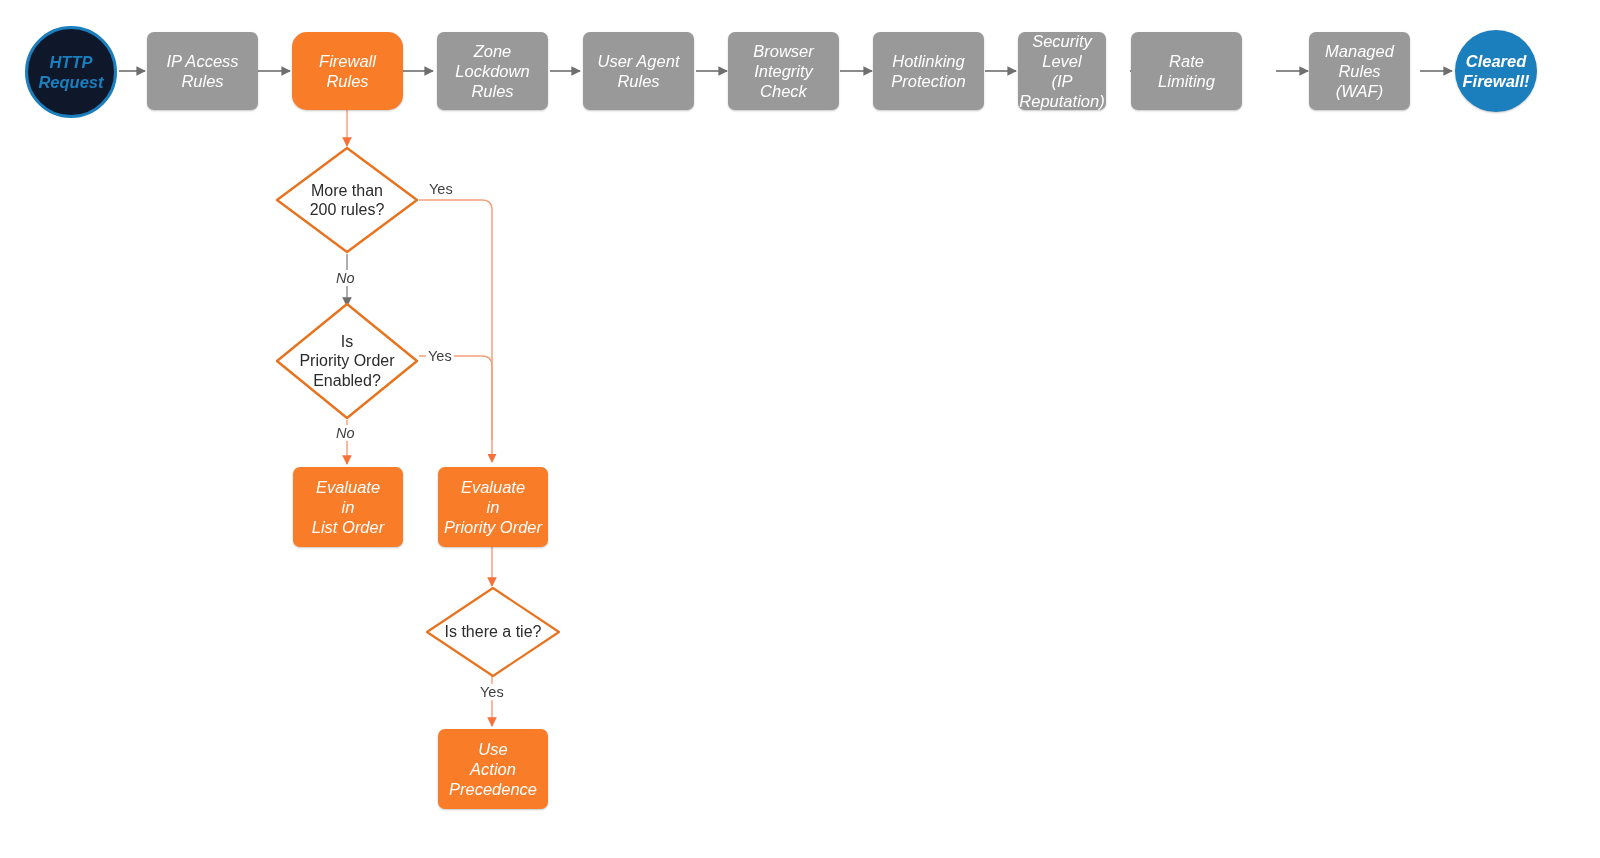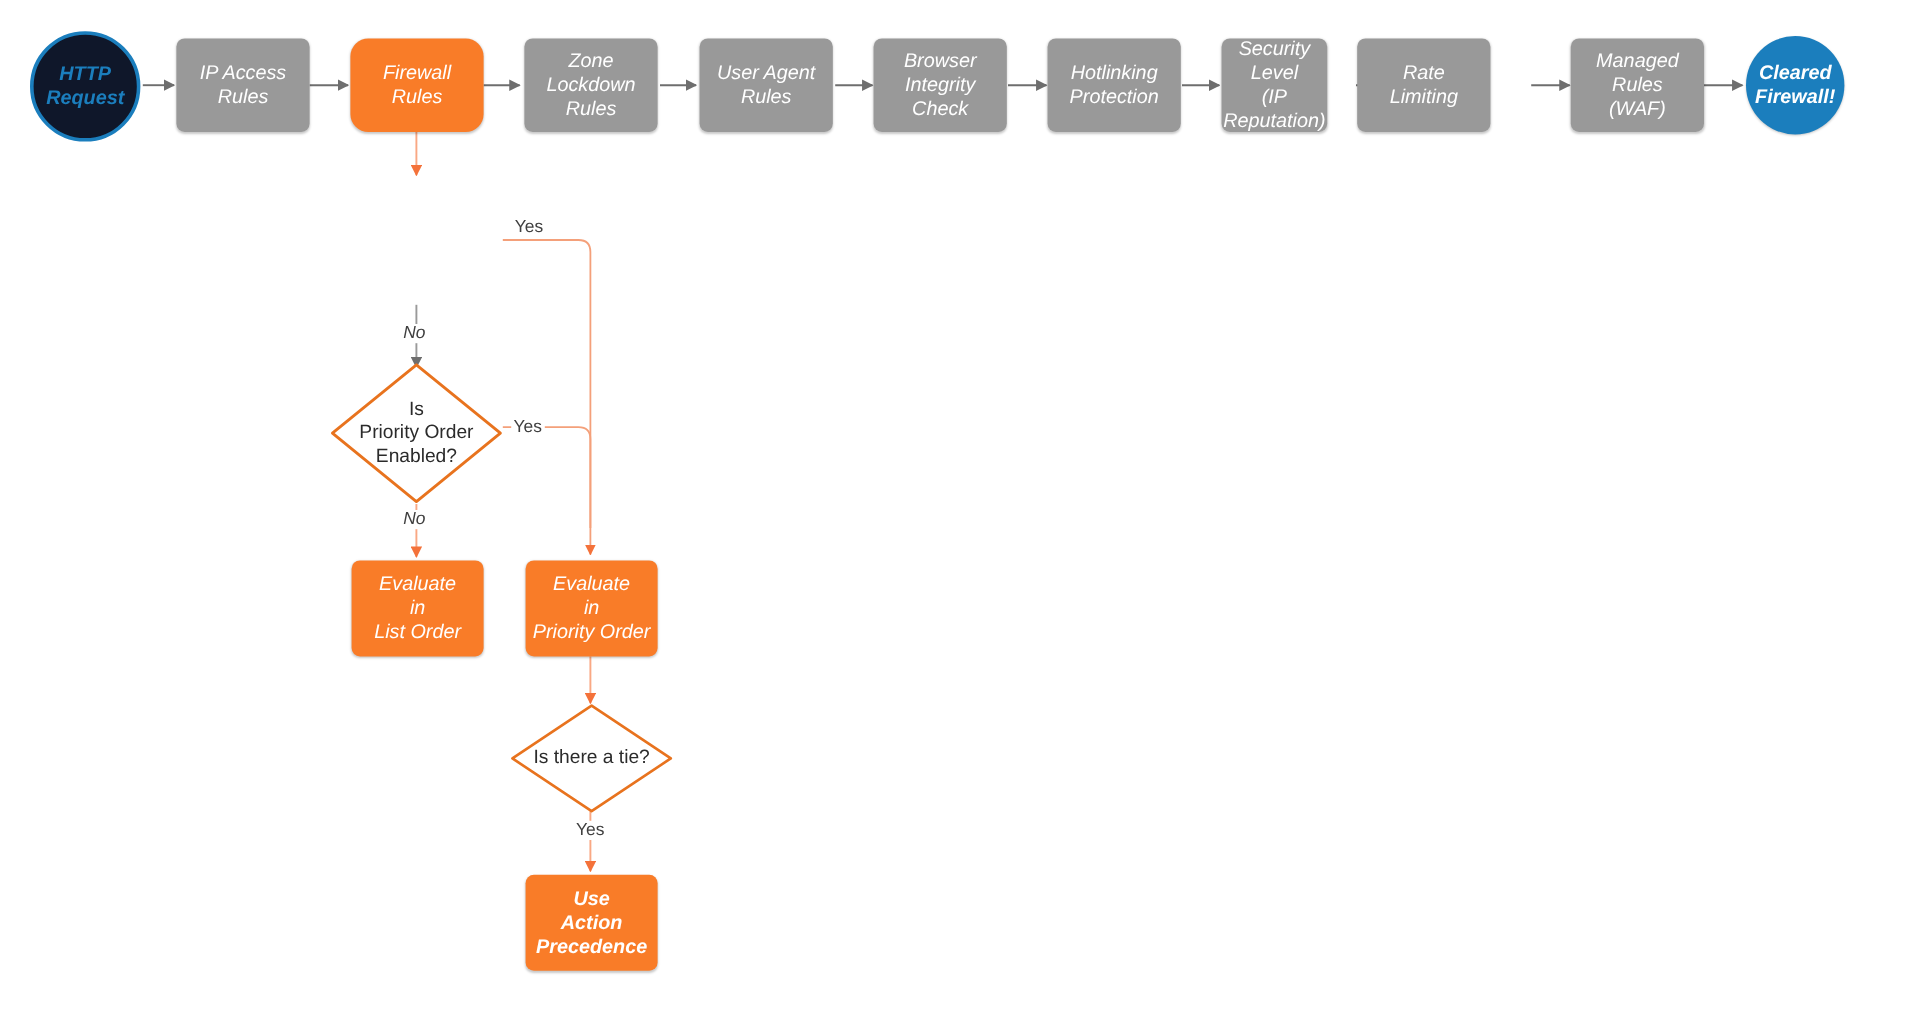--- a/index.html
+++ b/index.html
@@ -195,35 +195,44 @@
     </div>
   </div>
 
   <div class="node proc gray" style="left:1131px; top:32px; width:111px; height:78px;">
     <div>
       <div>Rate</div>
       <div>Limiting</div>
     </div>
   </div>
 
-  <div class="node proc gray" style="left:1309px; top:32px; width:111px; height:78px;font-style:italic;">
+  <div class="node proc gray" style="left:1309px; top:32px; width:101px; height:78px;font-style:italic;">
     <div>
       <div>Managed</div>
       <div>Rules</div>
       <div>(WAF)</div>
     </div>
   </div>
 
   <div class="node term end" style="left:1455px; top:30px; width:82px; height:82px;">
     <div>
       <div>Cleared</div>
       <div>Firewall!</div>
     </div>
   </div>
 
+  <div class="node diamond" style="left:275px; top:146px; width:144px; height:108px;">
+    <svg class="dshape" viewBox="0 0 144 108" preserveAspectRatio="none">
+      <polygon points="72,2 142,54 72,106 2,54" fill="#ffffff" stroke="#E8731E" stroke-width="2.4" stroke-linejoin="round"></polygon>
+    </svg>
+    <div class="dlabel">
+      <div>More than</div>
+      <div>200 rules?</div>
+    </div>
+  </div>
 
   <div class="node diamond" style="left:275px; top:302px; width:144px; height:118px;">
     <svg class="dshape" viewBox="0 0 144 118" preserveAspectRatio="none">
       <polygon points="72,2 142,59 72,116 2,59" fill="#ffffff" stroke="#E8731E" stroke-width="2.4" stroke-linejoin="round"></polygon>
     </svg>
     <div class="dlabel">
       <div>Is</div>
       <div>Priority Order</div>
       <div>Enabled?</div>
     </div>
@@ -247,21 +256,21 @@
   </div>
 
   <div class="node proc orange" style="left:438px; top:467px; width:110px; height:80px;">
     <div>
       <div>Evaluate</div>
       <div>in</div>
       <div>Priority Order</div>
     </div>
   </div>
 
-  <div class="node proc orange" style="left:438px; top:729px; width:110px; height:80px;font-weight:bold;">
+  <div class="node proc orange" style="left:438px; top:729px; width:110px; height:80px;">
     <div>
       <div>Use</div>
       <div>Action</div>
       <div>Precedence</div>
     </div>
   </div>
 
   <div class="edge-label upright" style="left:427px; top:181px;">Yes</div>
 
   <div class="edge-label" style="left:334px; top:270px;">No</div>

